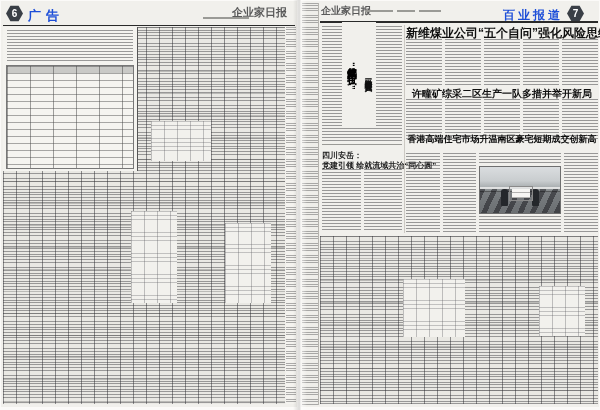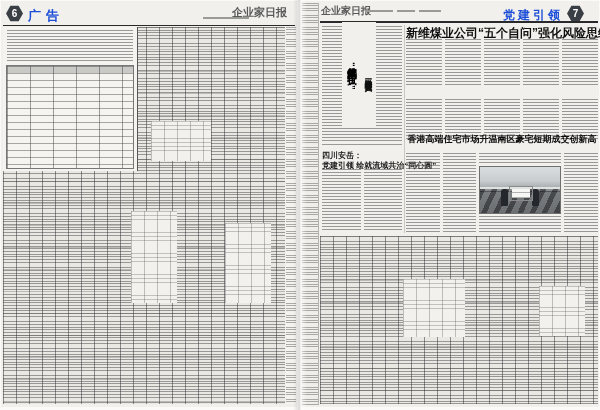--- a/index.html
+++ b/index.html
@@ -85,21 +85,21 @@
   </div>
 
   <div id="page-right" class="page">
 
     <div class="abs tex-fine" style="left:1px;top:2px;width:16px;height:402px;background-color:#efeeea;border-right:1px solid #b5b3ae;"></div>
 
     <div class="abs masthead" style="left:20px;top:3px;font-size:10px;">企业家日报</div>
     <div class="bar" style="left:64px;top:9px;width:28px;"></div>
     <div class="bar" style="left:96px;top:9px;width:18px;"></div>
     <div class="bar" style="left:118px;top:9px;width:22px;"></div>
-    <div class="abs section-label" style="left:202px;top:6px;letter-spacing:3px;font-size:12px;">党建引领</div>
+    <div class="abs section-label" style="left:202px;top:6px;letter-spacing:3px;font-size:12px;">百业报道</div>
     <div class="abs badge" style="left:266px;top:4px;">
       <span>7</span>
     </div>
     <div class="rule" style="left:19px;top:20px;width:278px;height:2px;"></div>
 
     <div class="abs tex-para" style="left:21px;top:25px;width:80px;height:117px;"></div>
     <div class="abs vert" style="left:41px;top:21px;width:34px;height:104px;">
       <div class="vmain">三小时速控一名失信被执行人</div>
       <div class="vsub">成都武侯法院“执行110”</div>
     </div>
@@ -118,20 +118,21 @@
 
     <div class="abs h-center" style="left:105px;top:24px;width:192px;font-size:12px;">新维煤业公司“五个自问”强化风险思维</div>
     <div class="cols" style="left:105px;top:38px;width:192px;height:46px;">
       <div class="tex-para"></div>
       <div class="tex-para"></div>
       <div class="tex-para"></div>
       <div class="tex-para"></div>
       <div class="tex-para"></div>
     </div>
 
+    <div class="abs h-center" style="left:105px;top:86px;width:192px;font-size:10px;">许疃矿综采二区生产一队多措并举开新局</div>
     <div class="cols" style="left:105px;top:98px;width:192px;height:40px;">
       <div class="tex-para"></div>
       <div class="tex-para"></div>
       <div class="tex-para"></div>
       <div class="tex-para"></div>
       <div class="tex-para"></div>
     </div>
 
     <div class="abs h-center" style="left:105px;top:132px;width:192px;font-size:9px;">香港高端住宅市场升温南区豪宅短期成交创新高</div>
     <div class="cols" style="left:105px;top:152px;width:192px;height:80px;">

